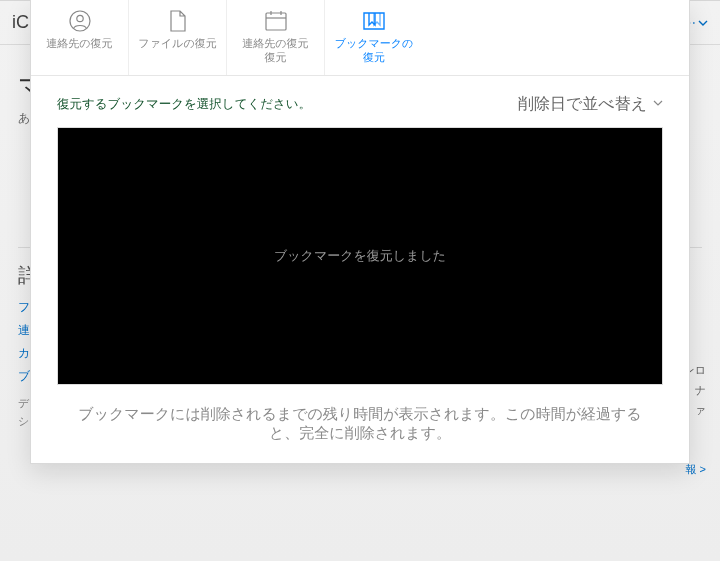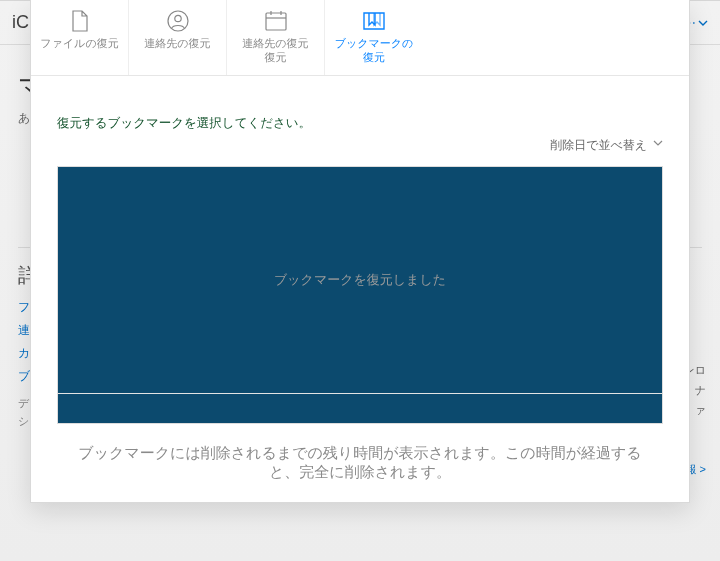--- a/index.html
+++ b/index.html
@@ -64,29 +64,29 @@
 
   .modal-body {
     padding: 18px 26px 8px 26px;
   }
   .body-head {
     display: flex; align-items: center; justify-content: space-between;
     margin-bottom: 12px;
   }
   .instruction { font-size: 12.5px; color: #14532d; }
   .sort {
-    font-size: 12px; color: #666; display: flex; align-items: flex-start; gap: 6px; cursor: pointer; margin-top: 43px;
+    font-size: 16px; color: #666; display: flex; align-items: flex-start; gap: 6px; cursor: pointer;
   }
   .sort .chevron svg { stroke: #888; }
 
   .list-box {
     border: 1px solid #dcdcdc;
     height: 258px;
-    display: flex; flex-direction: column;
-    background: #0c4a6e;
+    display: flex; flex-direction: row;
+    background: #000000;
   }
   .list-content {
     flex: 1;
     display: flex; align-items: center; justify-content: center;
     color: #9a9a9a;
     font-size: 13px;
   }
   .list-footer-row {
     height: 30px;
     border-top: 1px solid #e4e4e4;
@@ -152,36 +152,36 @@
   </div>
 </div>
 
 <div class="overlay">
   <div class="modal">
 
     <div class="tabs">
 
       <div class="tab">
         <span class="icon">
-          <svg width="22" height="24" viewBox="0 0 22 24">
-              <path d="M4 2 H13 L18 7 V22 H4 Z M13 2 V7 H18" stroke-width="1.2"></path>
-            </svg>
-        </span>
-        <span>ファイルの復元</span>
-      </div>
-
-      <div class="tab">
-        <span class="icon">
           <svg width="24" height="24" viewBox="0 0 24 24">
               <circle cx="12" cy="12" r="10" stroke-width="1.2"></circle>
               <circle cx="12" cy="9.5" r="3.2" stroke-width="1.2"></circle>
               <path d="M5.5 19.5 C7 15.5 17 15.5 18.5 19.5" stroke-width="1.2"></path>
             </svg>
         </span>
         <span>連絡先の復元</span>
+      </div>
+
+      <div class="tab">
+        <span class="icon">
+          <svg width="22" height="24" viewBox="0 0 22 24">
+              <path d="M4 2 H13 L18 7 V22 H4 Z M13 2 V7 H18" stroke-width="1.2"></path>
+            </svg>
+        </span>
+        <span>ファイルの復元</span>
       </div>
 
       <div class="tab">
         <span class="icon">
           <svg width="24" height="22" viewBox="0 0 24 22">
               <rect x="2" y="3" width="20" height="17" rx="1" stroke-width="1.2"></rect>
               <line x1="2" y1="8" x2="22" y2="8" stroke-width="1.2"></line>
               <line x1="7" y1="1" x2="7" y2="5" stroke-width="1.2"></line>
               <line x1="17" y1="1" x2="17" y2="5" stroke-width="1.2"></line>
             </svg>

